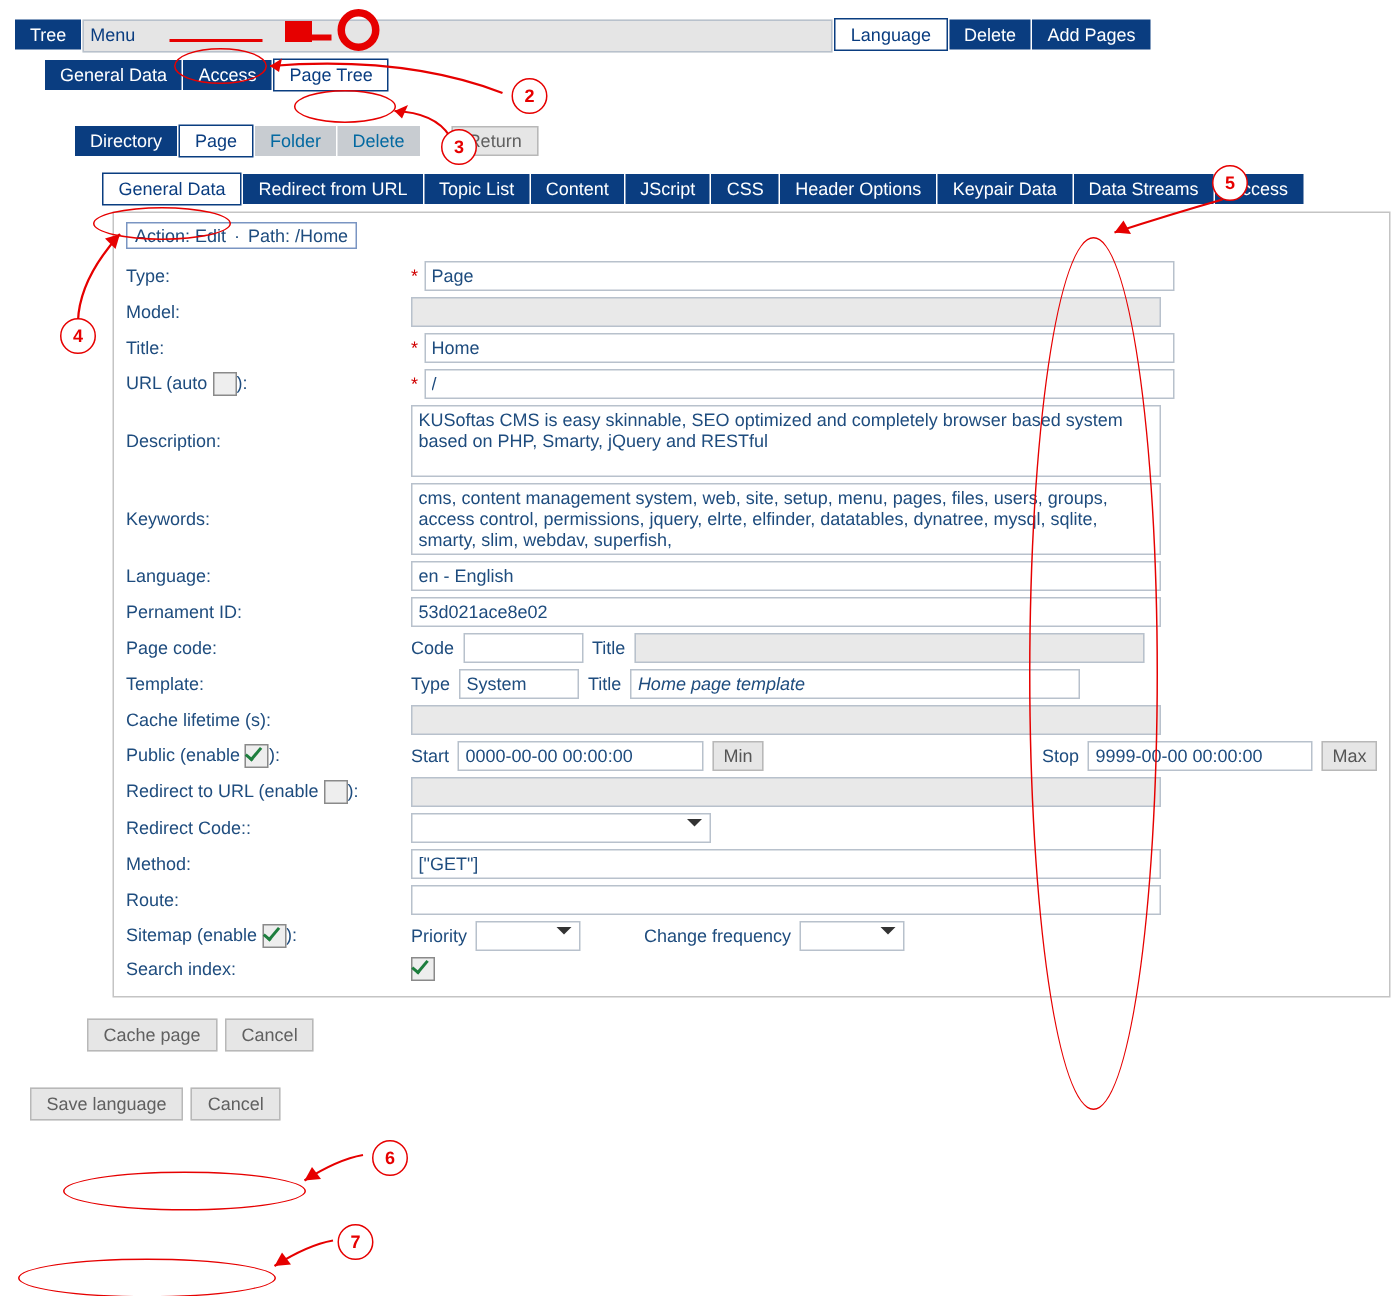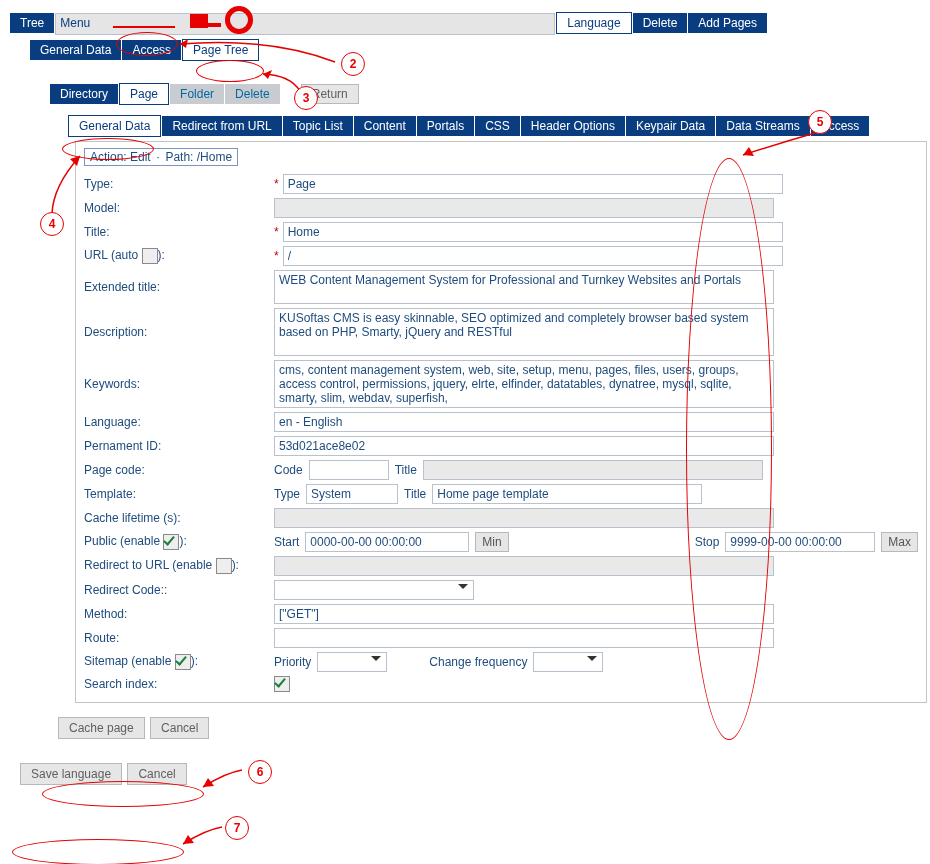--- a/index.html
+++ b/index.html
@@ -101,21 +101,21 @@
   <span class="tab">Directory</span><span class="tab selblue">Page</span><span class="tab disabled">Folder</span><span class="tab disabled">Delete</span><span class="return-btn">Return</span>
 </div>
 
 <div class="circle" style="left:808px; top:110px;">5</div>
 <svg class="abs" style="left:740px; top:130px; width:90px; height:30px; overflow:visible;">
   <path d="M75 3 Q 40 13 3 25" stroke="#e60000" stroke-width="1.5" fill="none"></path>
   <path d="M3 25 l11 1 l-5 -9 z" fill="#e60000"></path>
 </svg>
 
 <div class="tabbar tab-row3" style="margin-top:10px;">
-  <span class="tab selblue">General Data</span><span class="tab">Redirect from URL</span><span class="tab">Topic List</span><span class="tab">Content</span><span class="tab">Portals</span><span class="tab">CSS</span><span class="tab">Header Options</span><span class="tab">Keypair Data</span><span class="tab">Data Streams</span><span class="tab">Access</span>
+  <span class="tab selblue">General Data</span><span class="tab">Redirect from URL</span><span class="tab">Topic List</span><span class="tab">Content</span><span class="tab">JScript</span><span class="tab">CSS</span><span class="tab">Header Options</span><span class="tab">Keypair Data</span><span class="tab">Data Streams</span><span class="tab">Access</span>
 </div>
 
 <div class="oval" style="left:62px; top:138px; width:90px; height:20px;"></div>
 <svg class="abs" style="left:48px; top:156px; width:50px; height:70px; overflow:visible;">
   <path d="M32 0 Q 5 30 4 58" stroke="#e60000" stroke-width="1.5" fill="none"></path>
   <path d="M32 0 l-3 10 l-7 -7 z" fill="#e60000"></path>
 </svg>
 <div class="circle" style="left:40px; top:212px;">4</div>
 
 <div class="oval" style="left:686px; top:158px; width:84px; height:580px;"></div>
@@ -150,26 +150,20 @@
   <div class="row">
     <span class="label">
       <span>URL (auto </span><span class="chk"></span><span>):</span>
     </span>
     <span class="req">*</span>
     <div class="fieldarea">
         <input class="inp full" value="/" style="">
       </div>
   </div>
   <div class="row">
-    <span class="label">Extended title:</span>
-    <div class="fieldarea">
-        <textarea class="ta" rows="2" style="">WEB Content Management System for Professional and Turnkey Websites and Portals</textarea>
-      </div>
-  </div>
-  <div class="row">
     <span class="label">Description:</span>
     <div class="fieldarea">
         <textarea class="ta" rows="3" style="">KUSoftas CMS is easy skinnable, SEO optimized and completely browser based system based on PHP, Smarty, jQuery and RESTful</textarea>
       </div>
   </div>
   <div class="row">
     <span class="label">Keywords:</span>
     <div class="fieldarea">
         <textarea class="ta" rows="3" style="overflow-y: scroll;">cms, content management system, web, site, setup, menu, pages, files, users, groups, access control, permissions, jquery, elrte, elfinder, datatables, dynatree, mysql, sqlite, smarty, slim, webdav, superfish,</textarea>
       </div>
@@ -192,23 +186,23 @@
       <span class="sublabel">Code</span>
       <input class="inp" style="width: 80px;">
       <span class="sublabel">Title</span>
       <input class="inp ro" style="width: 340px;">
     </div>
   </div>
   <div class="row">
     <span class="label">Template:</span>
     <div class="fieldarea">
       <span class="sublabel">Type</span>
-      <input class="inp" style="width: 92px;" value="System">
+      <input class="inp" style="width: 80px;" value="System">
       <span class="sublabel">Title</span>
-      <input class="inp" style="width: 270px;" value="Home page template">
+      <input class="inp" style="width: 300px; font-style: italic;" value="Home page template">
     </div>
   </div>
   <div class="row">
     <span class="label">Cache lifetime (s):</span>
     <div class="fieldarea">
         <input class="inp full ro" style="">
       </div>
   </div>
   <div class="row">
     <span class="label">

